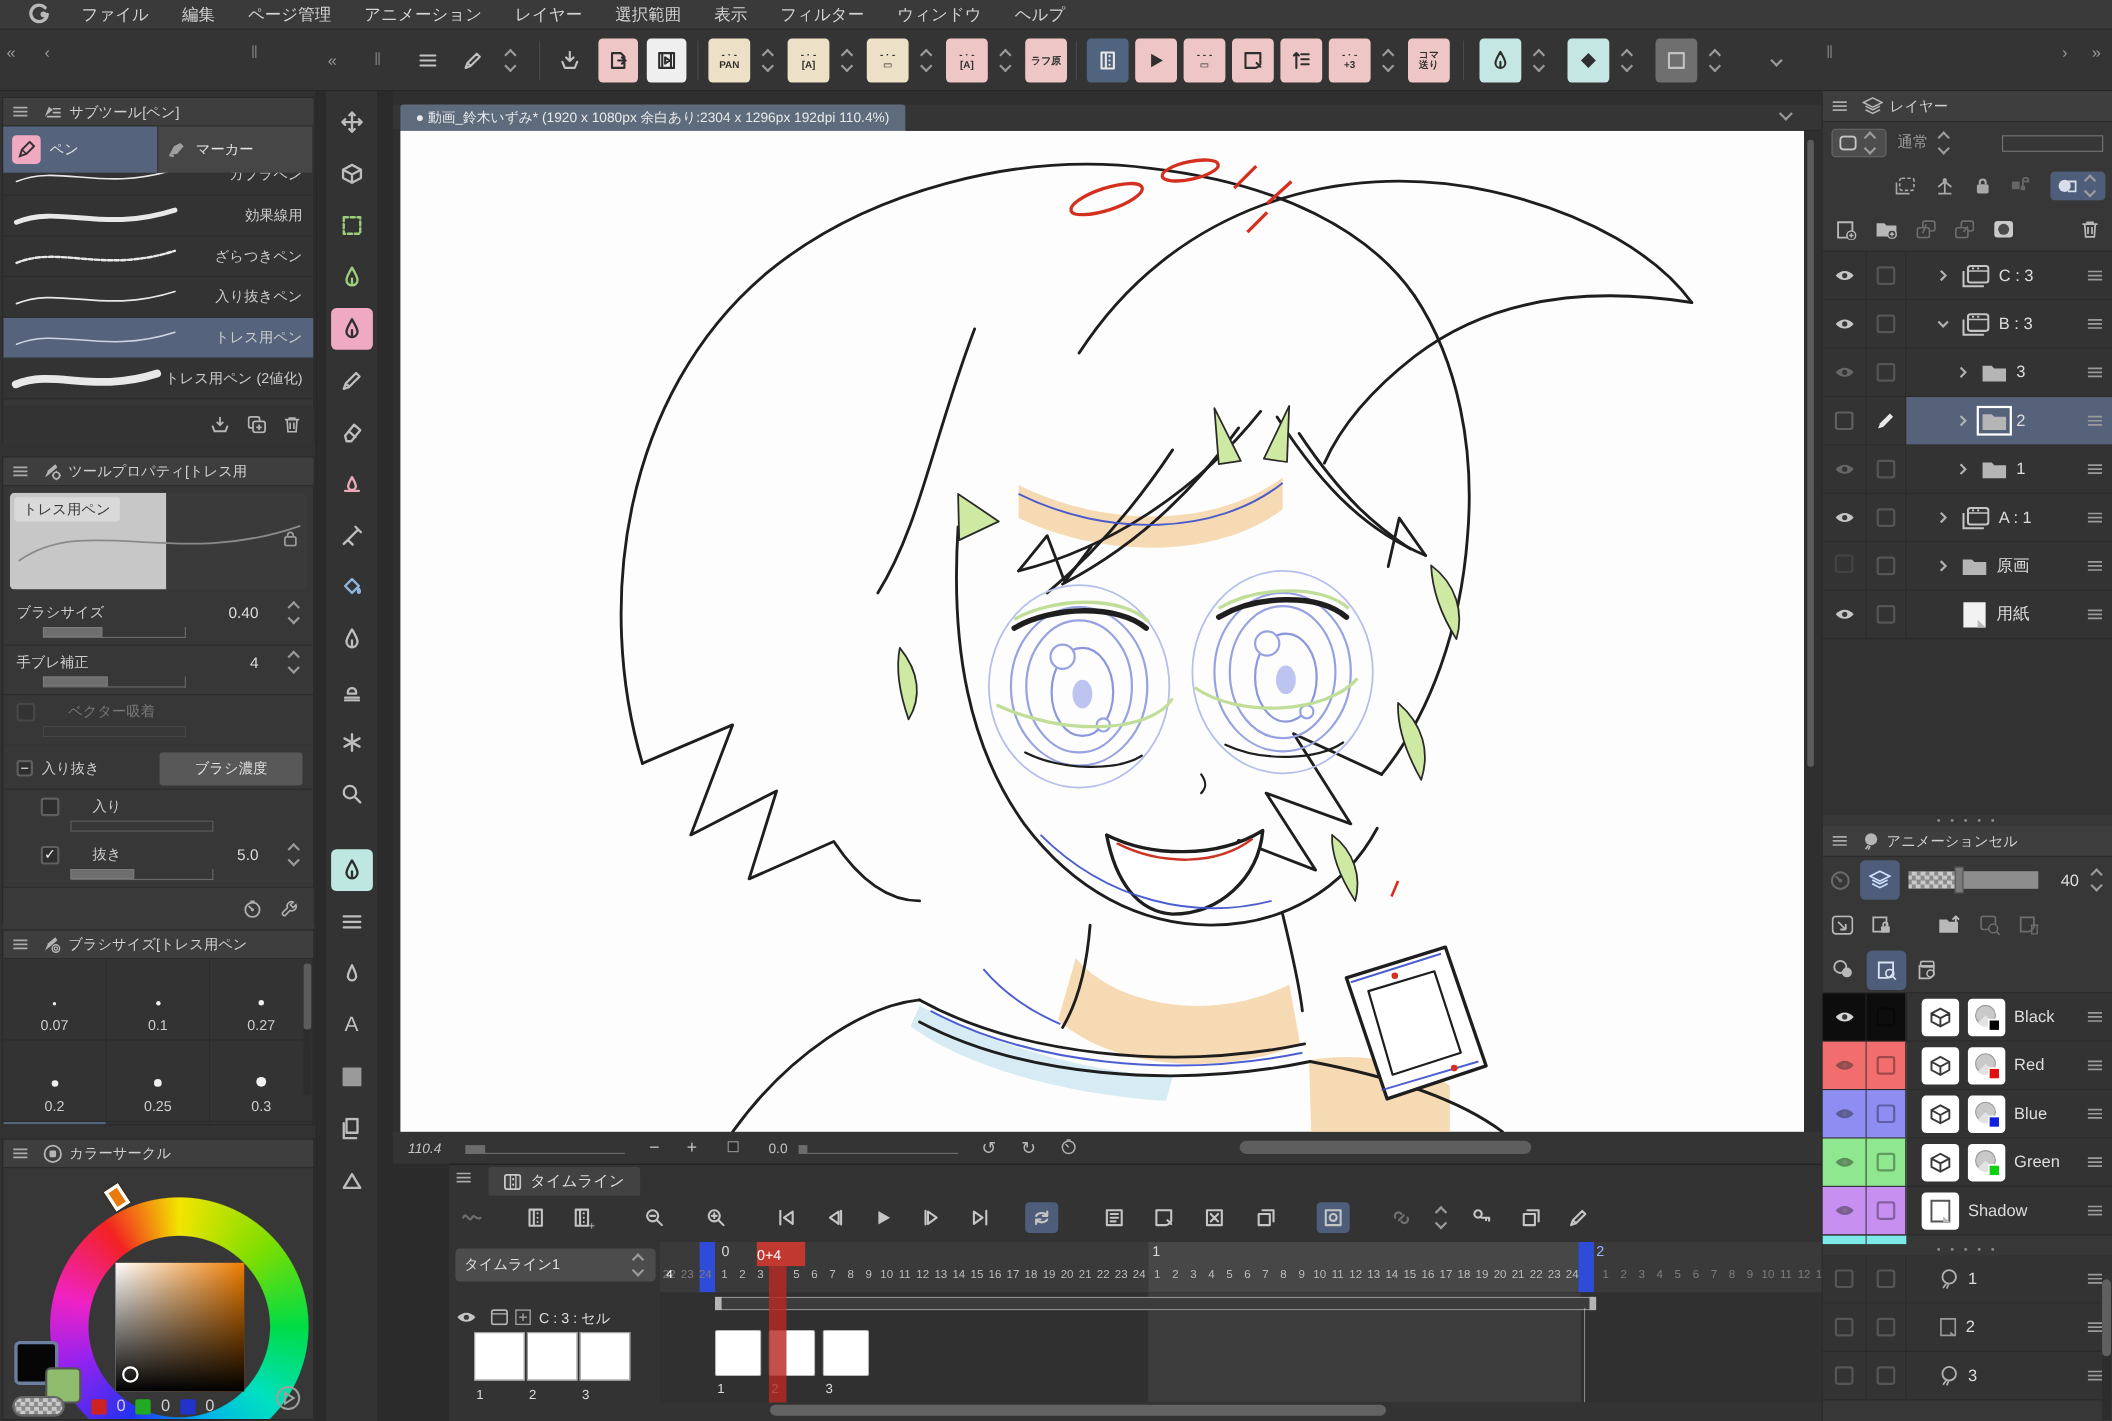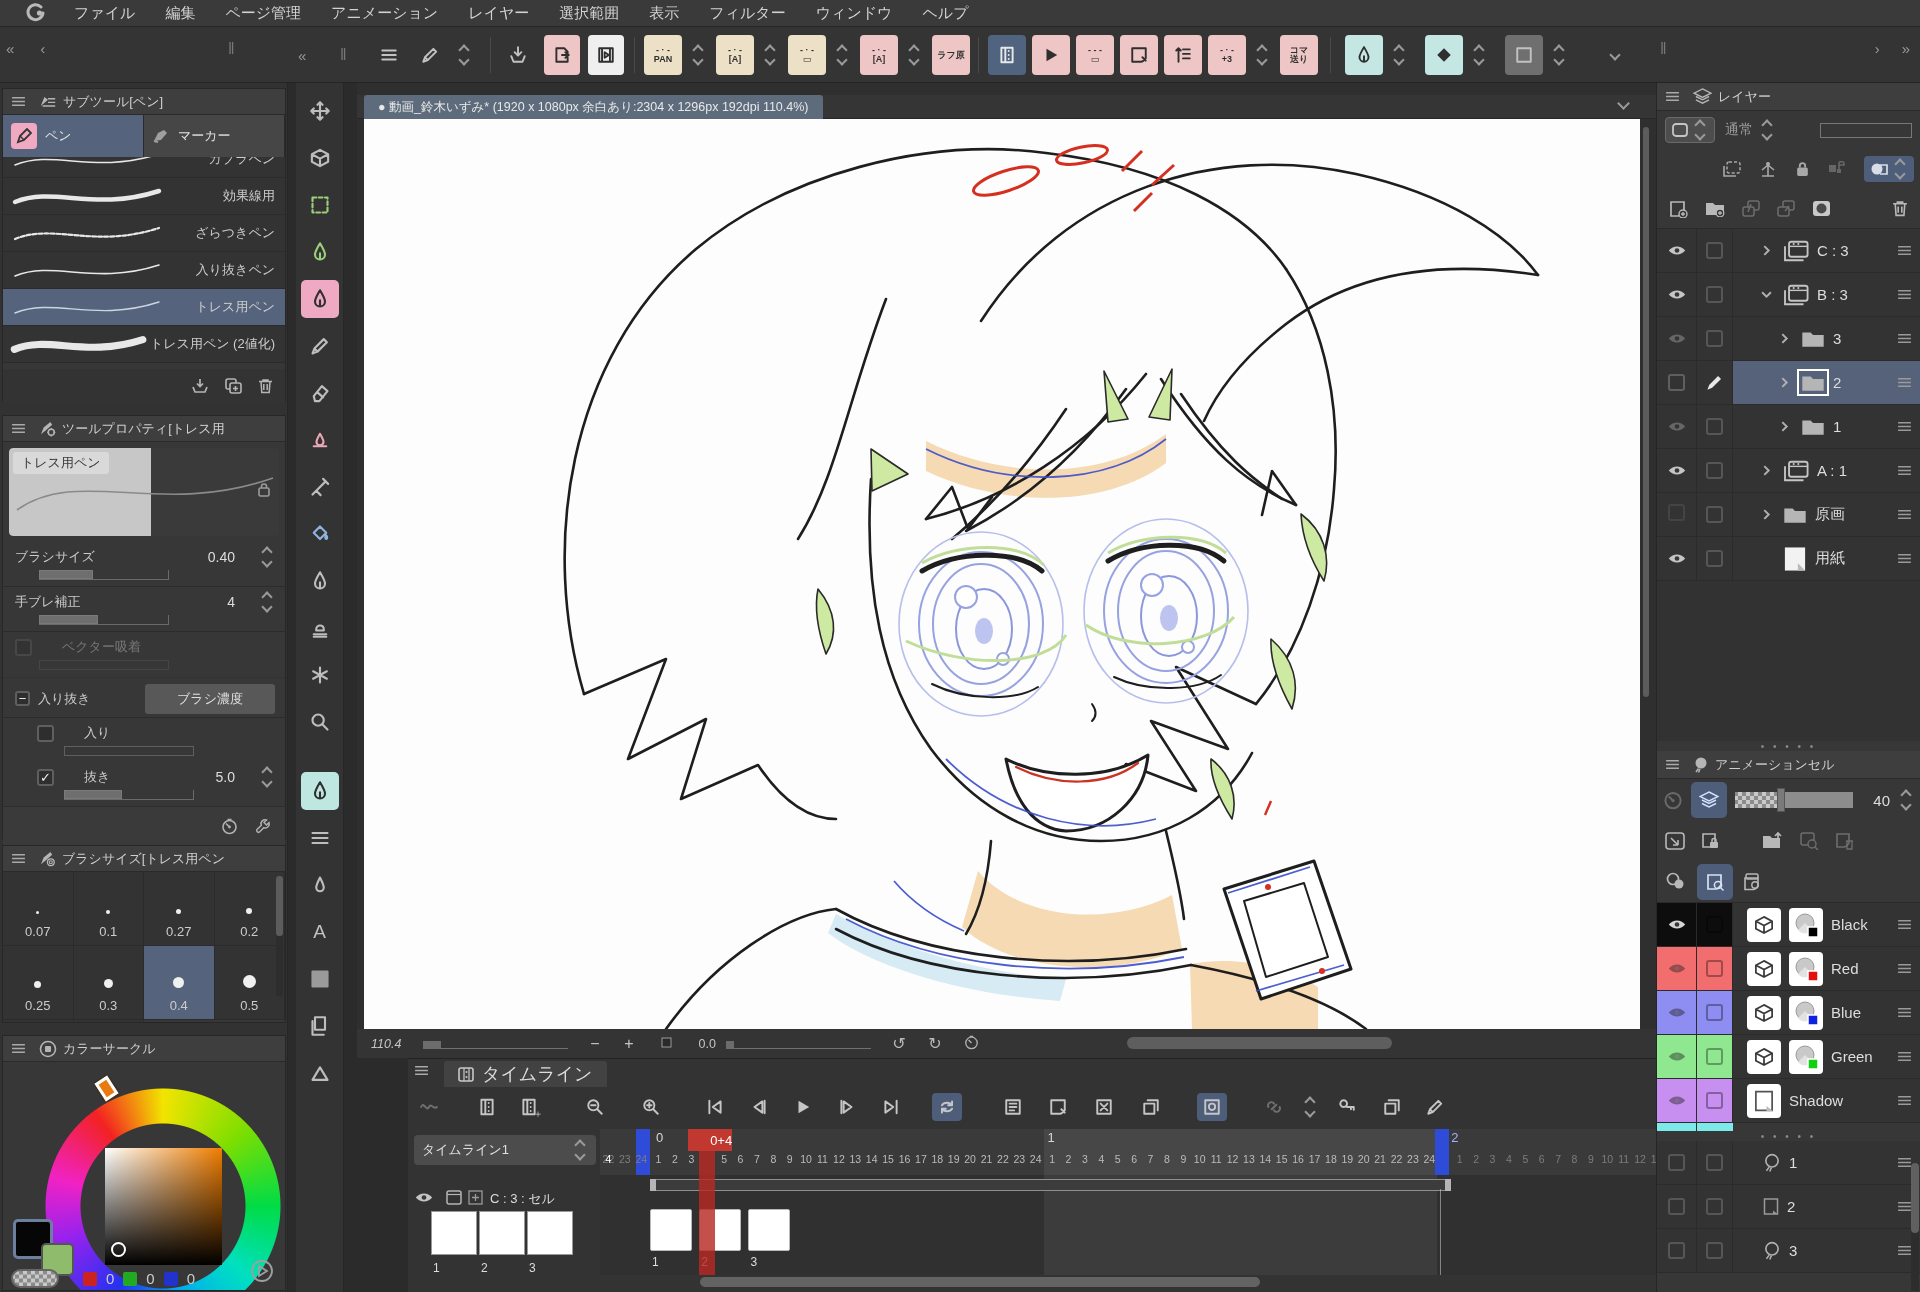--- a/index.html
+++ b/index.html
@@ -52,21 +52,21 @@
   .prop-label { font-size:13px; color:#ccc; flex:1; }
   .prop-val { font-size:14px; color:#ddd; margin-right:4px; }
   .mini-slider { margin:4px 0 2px 24px; width:130px; height:10px; border-bottom:1px solid #6a6a6a; border-right:1px solid #6a6a6a; position:relative; }
   .mini-fill { position:absolute; left:0; top:0; height:100%; background:#6e6e6e; border:1px solid #7a7a7a; }
   .cbox { width:17px; height:17px; border:2px solid #5f5f5f; border-radius:3px; background:#2e2e2e;
     display:inline-flex; align-items:center; justify-content:center; color:#eee; font-size:13px; }
   .dim { opacity:.42; }
   .dropbtn { width:130px; height:30px; background:#585858; border-radius:3px; display:flex; align-items:center;
     justify-content:center; gap:8px; font-size:13px; color:#e0e0e0; }
   
-  .bs-grid { display:grid; grid-template-columns:repeat(4,1fr); }
+  .bs-grid { display:grid; grid-template-columns:repeat(3,1fr); }
   .bs-cell { height:74px; border-right:1px solid #2b2b2b; border-bottom:1px solid #2b2b2b; background:#333;
     display:flex; flex-direction:column; align-items:center; justify-content:flex-end; padding-bottom:6px; }
   .bs-cell.sel { background:#55647c; }
   .bs-dot { background:#f0f0f0; border-radius:50%; margin-bottom:10px; }
   .bs-num { font-size:13px; color:#ccc; }
   
   #wheel { position:absolute; left:36px; top:46px; width:248px; height:248px; }
   #ring { position:absolute; inset:0; border-radius:50%;
     background:conic-gradient(from 0deg,#f2e400,#7ede00 13%,#00dc46 25%,#00e0c0 36%,#00aaf2 47%,#2432f0 58%,#9822ee 70%,#f022c4 79%,#f22222 90%,#f2e400);
     -webkit-mask:radial-gradient(circle,transparent 0 82px,#000 83px 117px,transparent 118px);
@@ -109,39 +109,39 @@
   .lmain.sel { background:#56627a; }
   .lname { font-size:15px; color:#ddd; flex:1; }
   .rowmenu { margin-right:8px; color:#9a9a9a; }
   .expander { color:#b0b0b0; width:14px; }
   .iconchip { width:34px; height:34px; background:#fff; border-radius:4px; display:flex; align-items:center; justify-content:center; flex:none; }
   .dots-split { height:10px; display:flex; align-items:center; justify-content:center; color:#8a8a8a;
     font-size:10px; letter-spacing:3px; background:#373737; }
   
   #timeline { position:absolute; left:408px; top:1058px; width:1248px; height:234px; background:#333; border-top:1px solid #222; }
   #tl-tab { position:absolute; left:36px; top:2px; height:26px; display:flex; align-items:center; gap:8px;
-    background:#424242; padding:0 14px; border-radius:3px 3px 0 0; font-size:18px; color:#ddd; }
+    background:#424242; padding:0 14px; border-radius:3px 3px 0 0; font-size:14px; color:#ddd; }
   .tlc { position:absolute; top:34px; width:30px; height:28px; display:flex; align-items:center; justify-content:center;
     color:#c5c5c5; border-radius:4px; }
   #tl-selector { position:absolute; left:6px; top:76px; width:182px; height:30px; background:#4c4c4c; border-radius:4px;
     display:flex; align-items:center; font-size:13px; color:#e0e0e0; padding:0 8px; }
   #tl-ruler { position:absolute; left:192px; top:70px; width:1056px; height:46px; background:#3a3a3a; overflow:hidden; }
   #tl-body { position:absolute; left:192px; top:116px; width:1056px; height:100px; background:#303030; overflow:hidden; }
   .sec-label { position:absolute; top:1px; font-size:13px; color:#d8d8d8; }
   .fnum { position:absolute; top:24px; width:17px; text-align:center; font-size:10.5px; color:#bbb; }
   .fnum.dim2 { color:#7d7d7d; }
   .blue-marker { position:absolute; top:0; width:14px; height:46px; background:#2f4cd8; }
   .lightband { position:absolute; background:#474747; top:0; height:46px; }
   #range-bar { position:absolute; left:50px; top:4px; width:801px; height:12px; border:1px solid #8e8e8e; background:#3c3c3c; }
   #range-bar .h { position:absolute; top:-1px; width:6px; height:12px; background:#b5b5b5; }
   .celblk { position:absolute; top:34px; width:42px; height:42px; background:#fff; border:1px solid #b9b9b9; border-radius:2px; }
   .cellabel { position:absolute; top:80px; font-size:12px; color:#ddd; }
   #playhead { position:absolute; top:92px; width:16px; height:124px; background:rgba(182,42,34,.82); }
   #ph-chip { position:absolute; top:70px; width:44px; height:22px; background:#c03830; color:#fff; font-size:13px;
-    display:flex; align-items:center; justify-content:flex-end; }
+    display:flex; align-items:center; justify-content:flex-start; }
   #tl-hscroll { position:absolute; left:292px; top:218px; width:560px; height:10px; background:#636363; border-radius:5px; }
   #track-head { position:absolute; left:0; top:132px; width:192px; height:100px; }
   .tthumb { position:absolute; top:20px; width:46px; height:44px; background:#fff; border:1px solid #999; }
   .tlab { position:absolute; top:70px; font-size:12px; color:#ddd; }
   .eye-dim { opacity:.35; }
   .eye-off { opacity:.25; }
   .hl { background:#4e5e7a; }
 </style>
 </head>
 <body>

